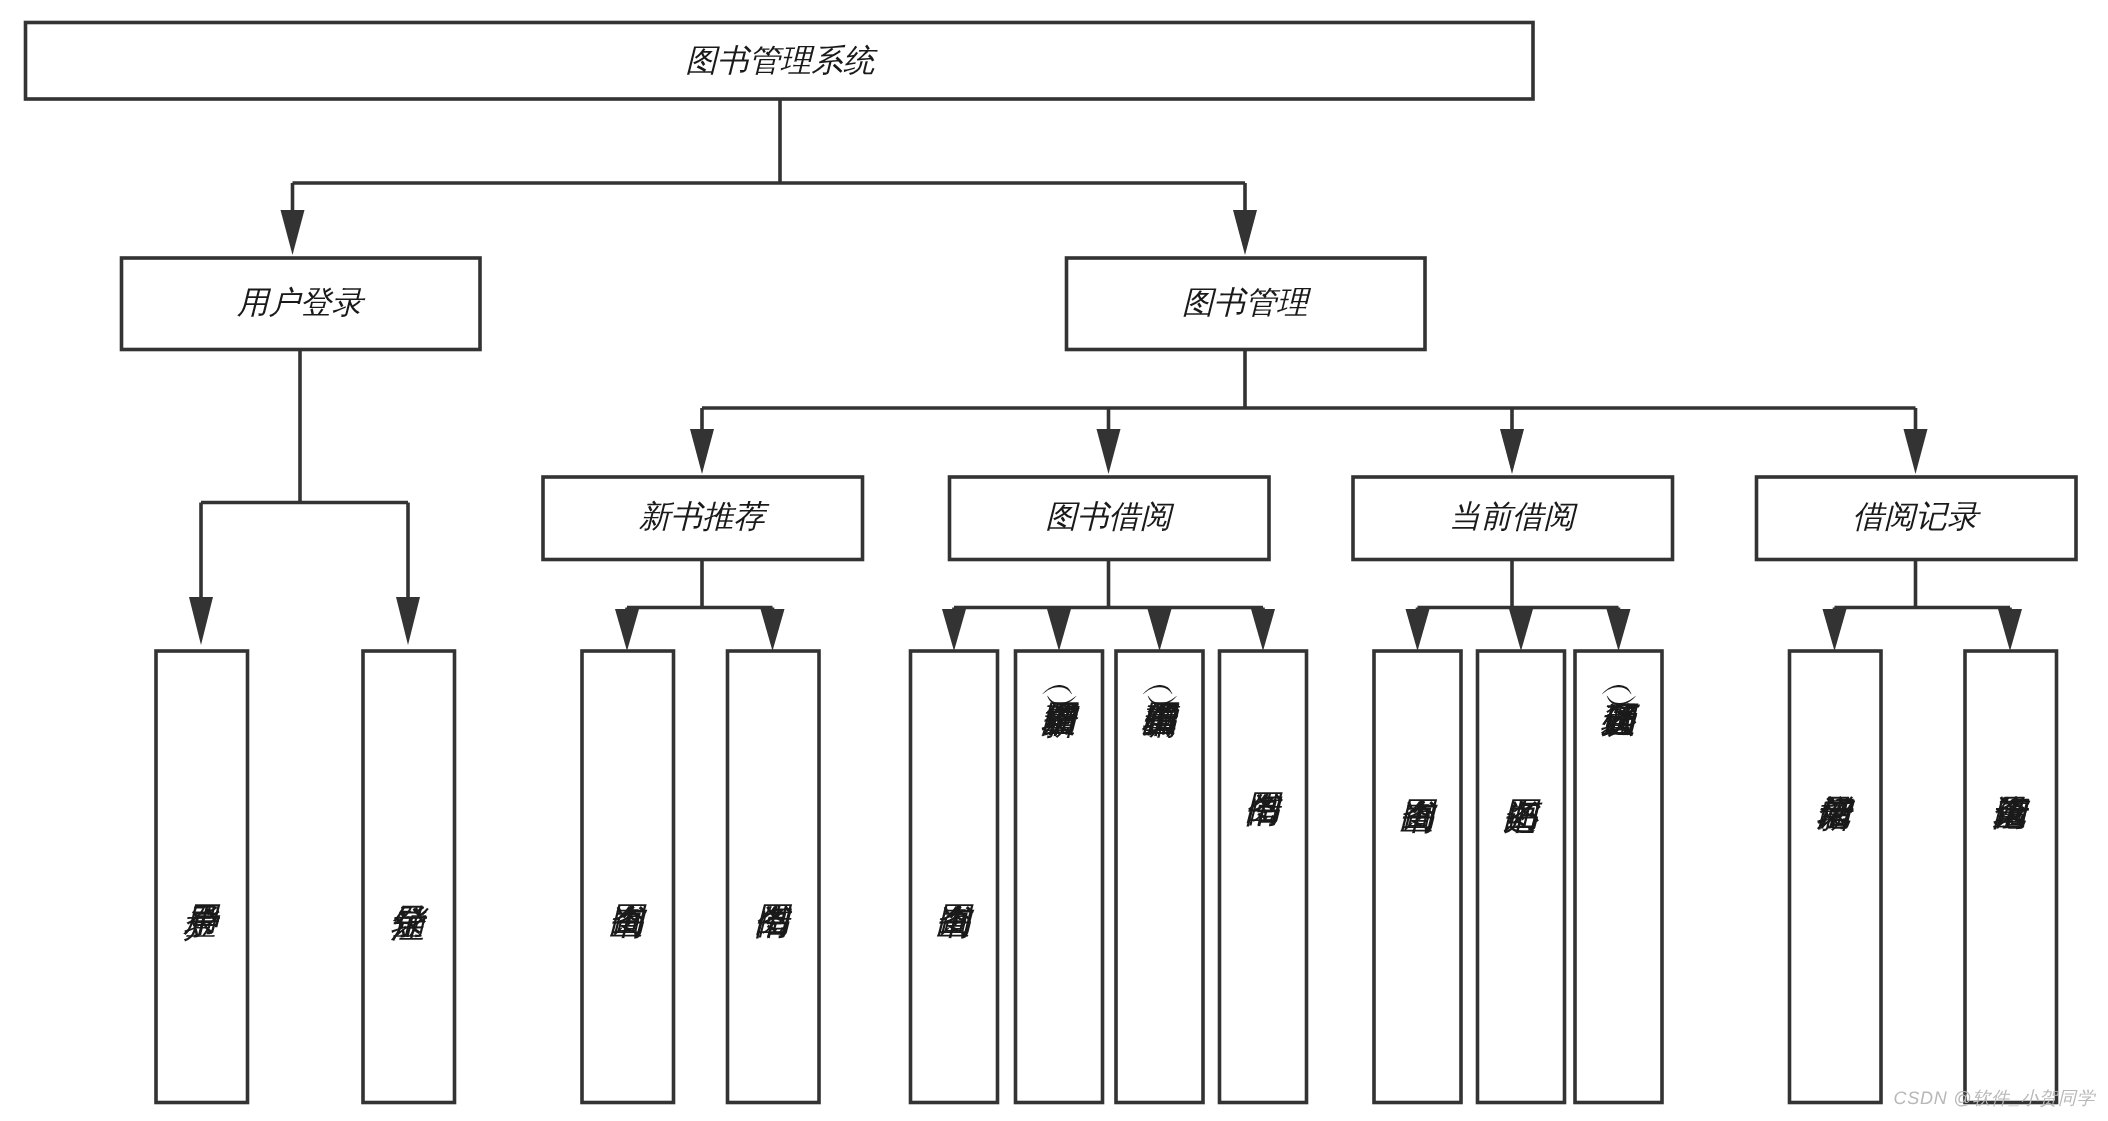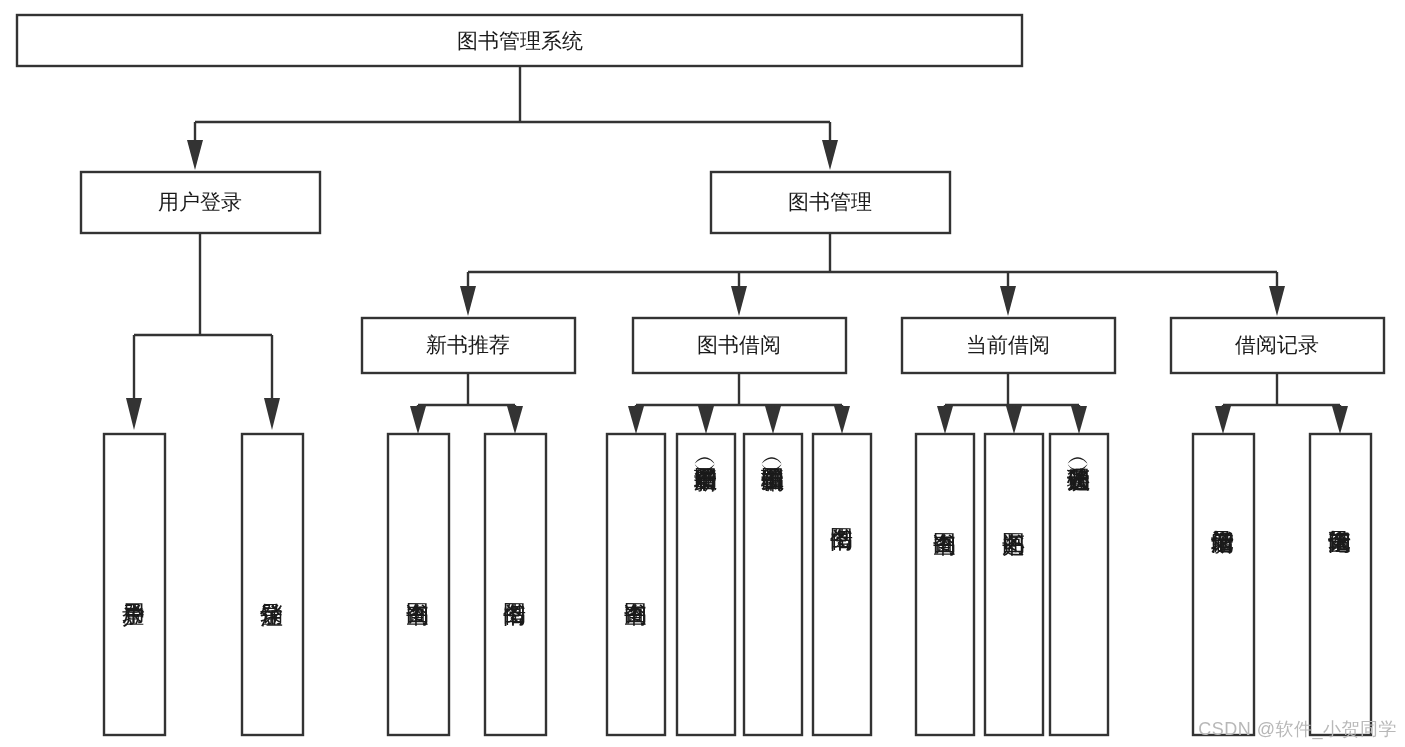--- a/index.html
+++ b/index.html
@@ -12,20 +12,21 @@
     height: 747px;
     position: relative;
     font-family: "Liberation Sans", "DejaVu Sans", sans-serif;
     overflow: hidden;
   }
   #diagram-root {
     position: absolute;
     left: 0; top: 0;
     width: 1405px;
     height: 747px;
+    font-style: italic;
   }
   svg.canvas {
     position: absolute;
     left: 0; top: 0;
     width: 1405px;
     height: 747px;
   }
   .node-box {
     fill: #ffffff;
     stroke: #333333;
@@ -54,21 +55,21 @@
     font-size: 23px;
     fill: #1a1a1a;
     text-anchor: middle;
     white-space: pre;
   }
   .watermark {
     position: absolute;
     right: 8px;
     bottom: 6px;
     font-family: "Liberation Sans", "DejaVu Sans", sans-serif;
-    font-size: 18px;
+    font-size: 12px;
     color: #b8b8b8;
     letter-spacing: 0.5px;
     white-space: nowrap;
     pointer-events: none;
   }
 </style>
 </head>
 <body>
 
 <div id="diagram-root">

